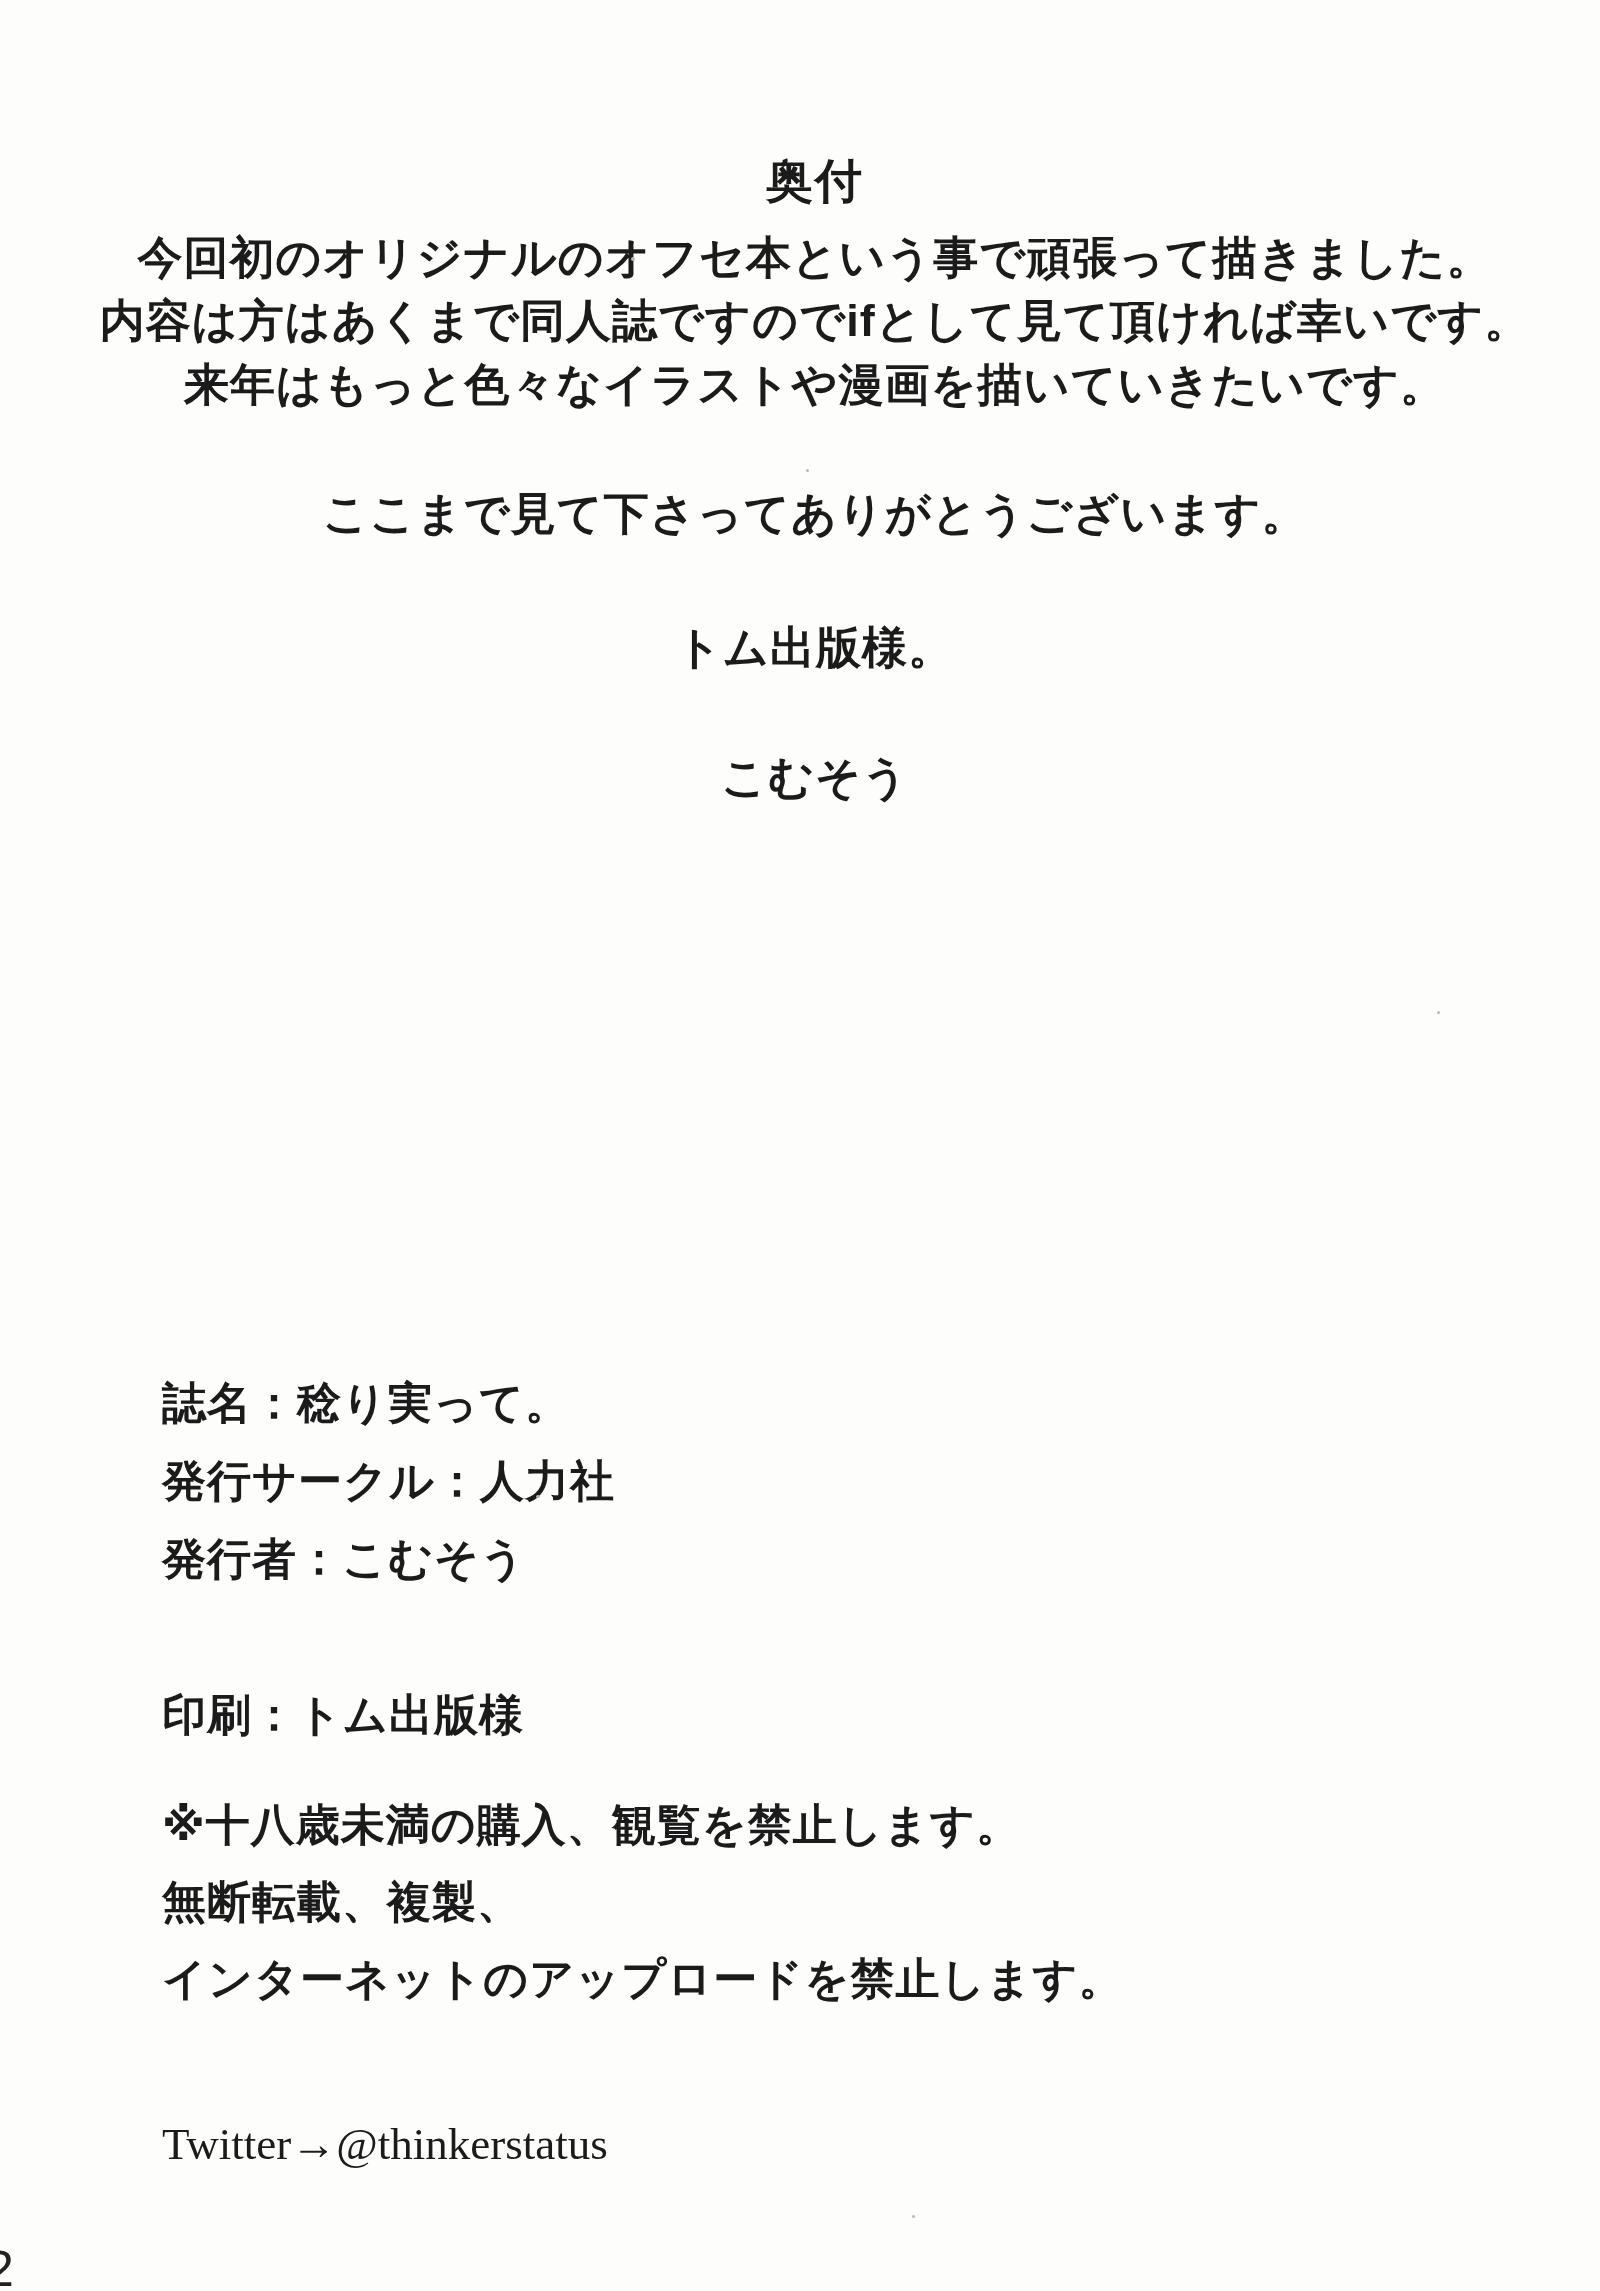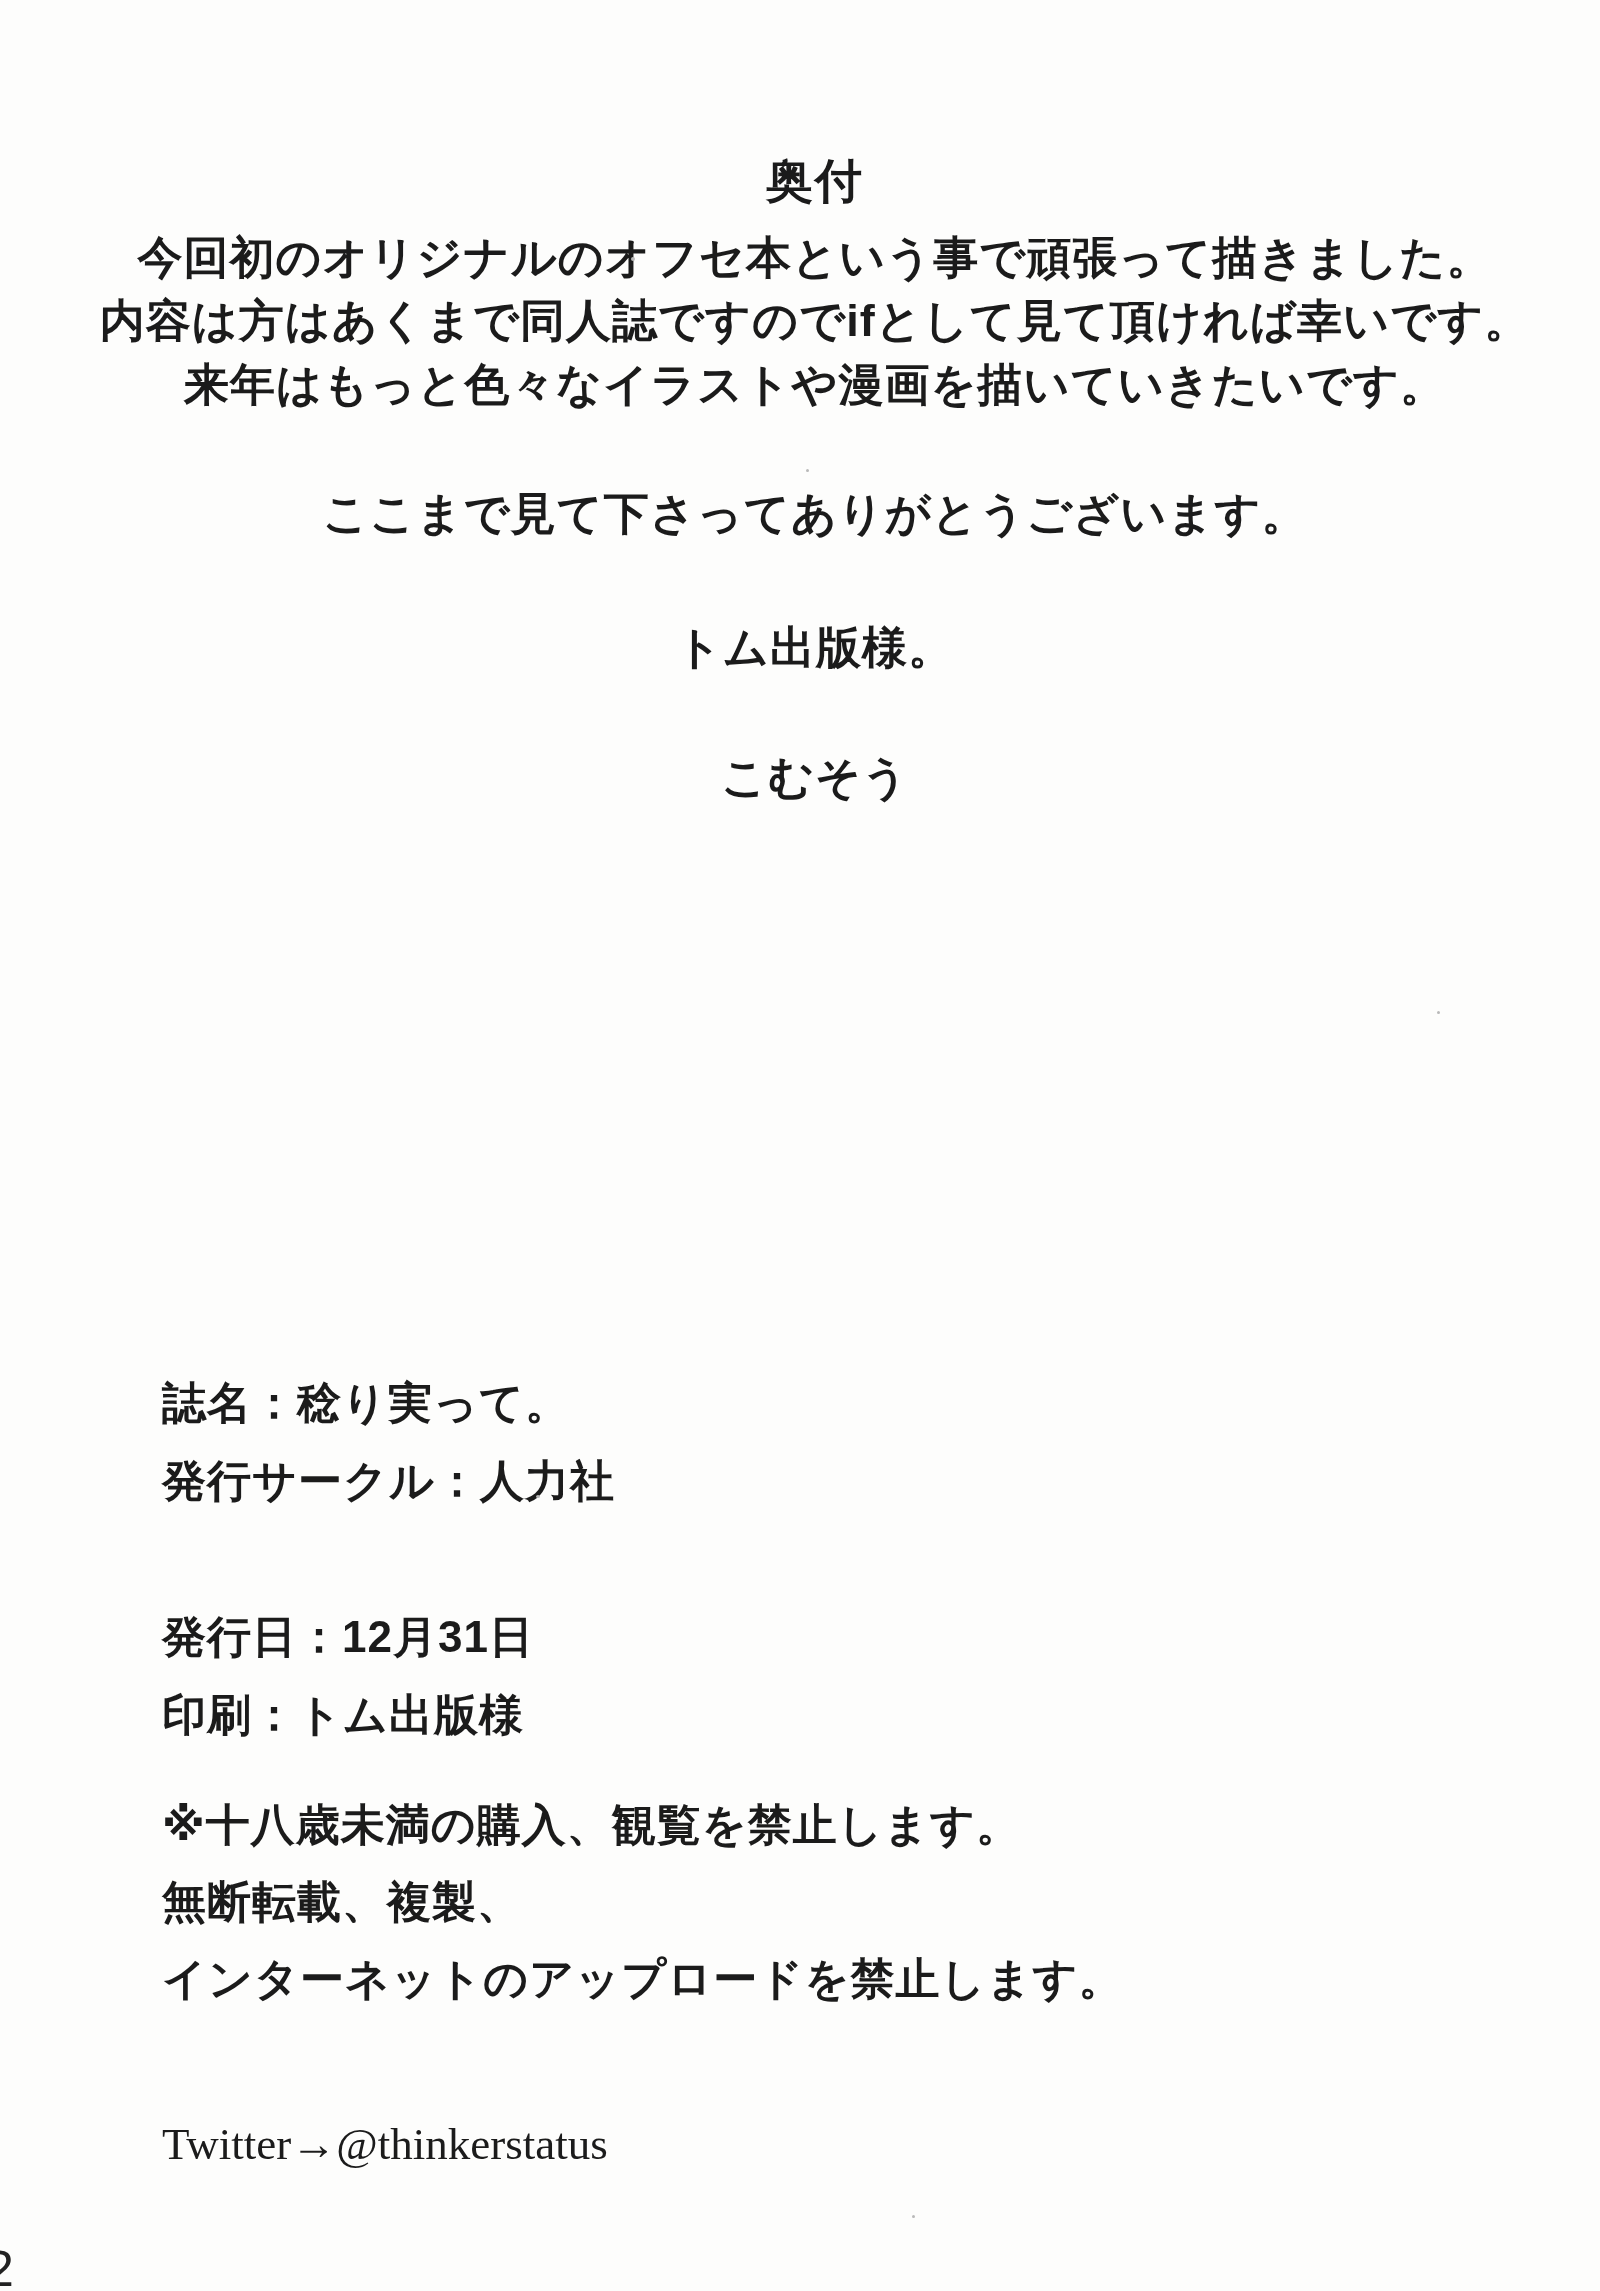--- a/index.html
+++ b/index.html
@@ -73,21 +73,21 @@
   <div class="abs center-line" style="top: 355px;">来年はもっと色々なイラストや漫画を描いていきたいです。</div>
 
   <div class="abs center-line" style="top: 484px;">ここまで見て下さってありがとうございます。</div>
 
   <div class="abs center-line" style="top: 618px;">トム出版様。</div>
 
   <div class="abs center-line" style="top: 748px;">こむそう</div>
 
   <div class="abs left-line" style="top: 1374px;">誌名：稔り実って。</div>
   <div class="abs left-line" style="top: 1452px;">発行サークル：人力社</div>
-  <div class="abs left-line" style="top: 1608px;">発行日：12月31日</div>
+  <div class="abs left-line" style="top: 1530px;">発行者：こむそう</div>
   <div class="abs left-line" style="top: 1686px;">印刷：トム出版様</div>
 
   <div class="abs left-line" style="top: 1796px;">※十八歳未満の購入、観覧を禁止します。</div>
   <div class="abs left-line" style="top: 1873px;">無断転載、複製、</div>
   <div class="abs left-line" style="top: 1950px;">インターネットのアップロードを禁止します。</div>
 
   <div class="abs latin-line" style="top: 2118px; font-family: Liberation Serif, serif;">Twitter→@thinkerstatus</div>
 
   <div class="abs page-num" style="top: 2240px;">2</div>
 

